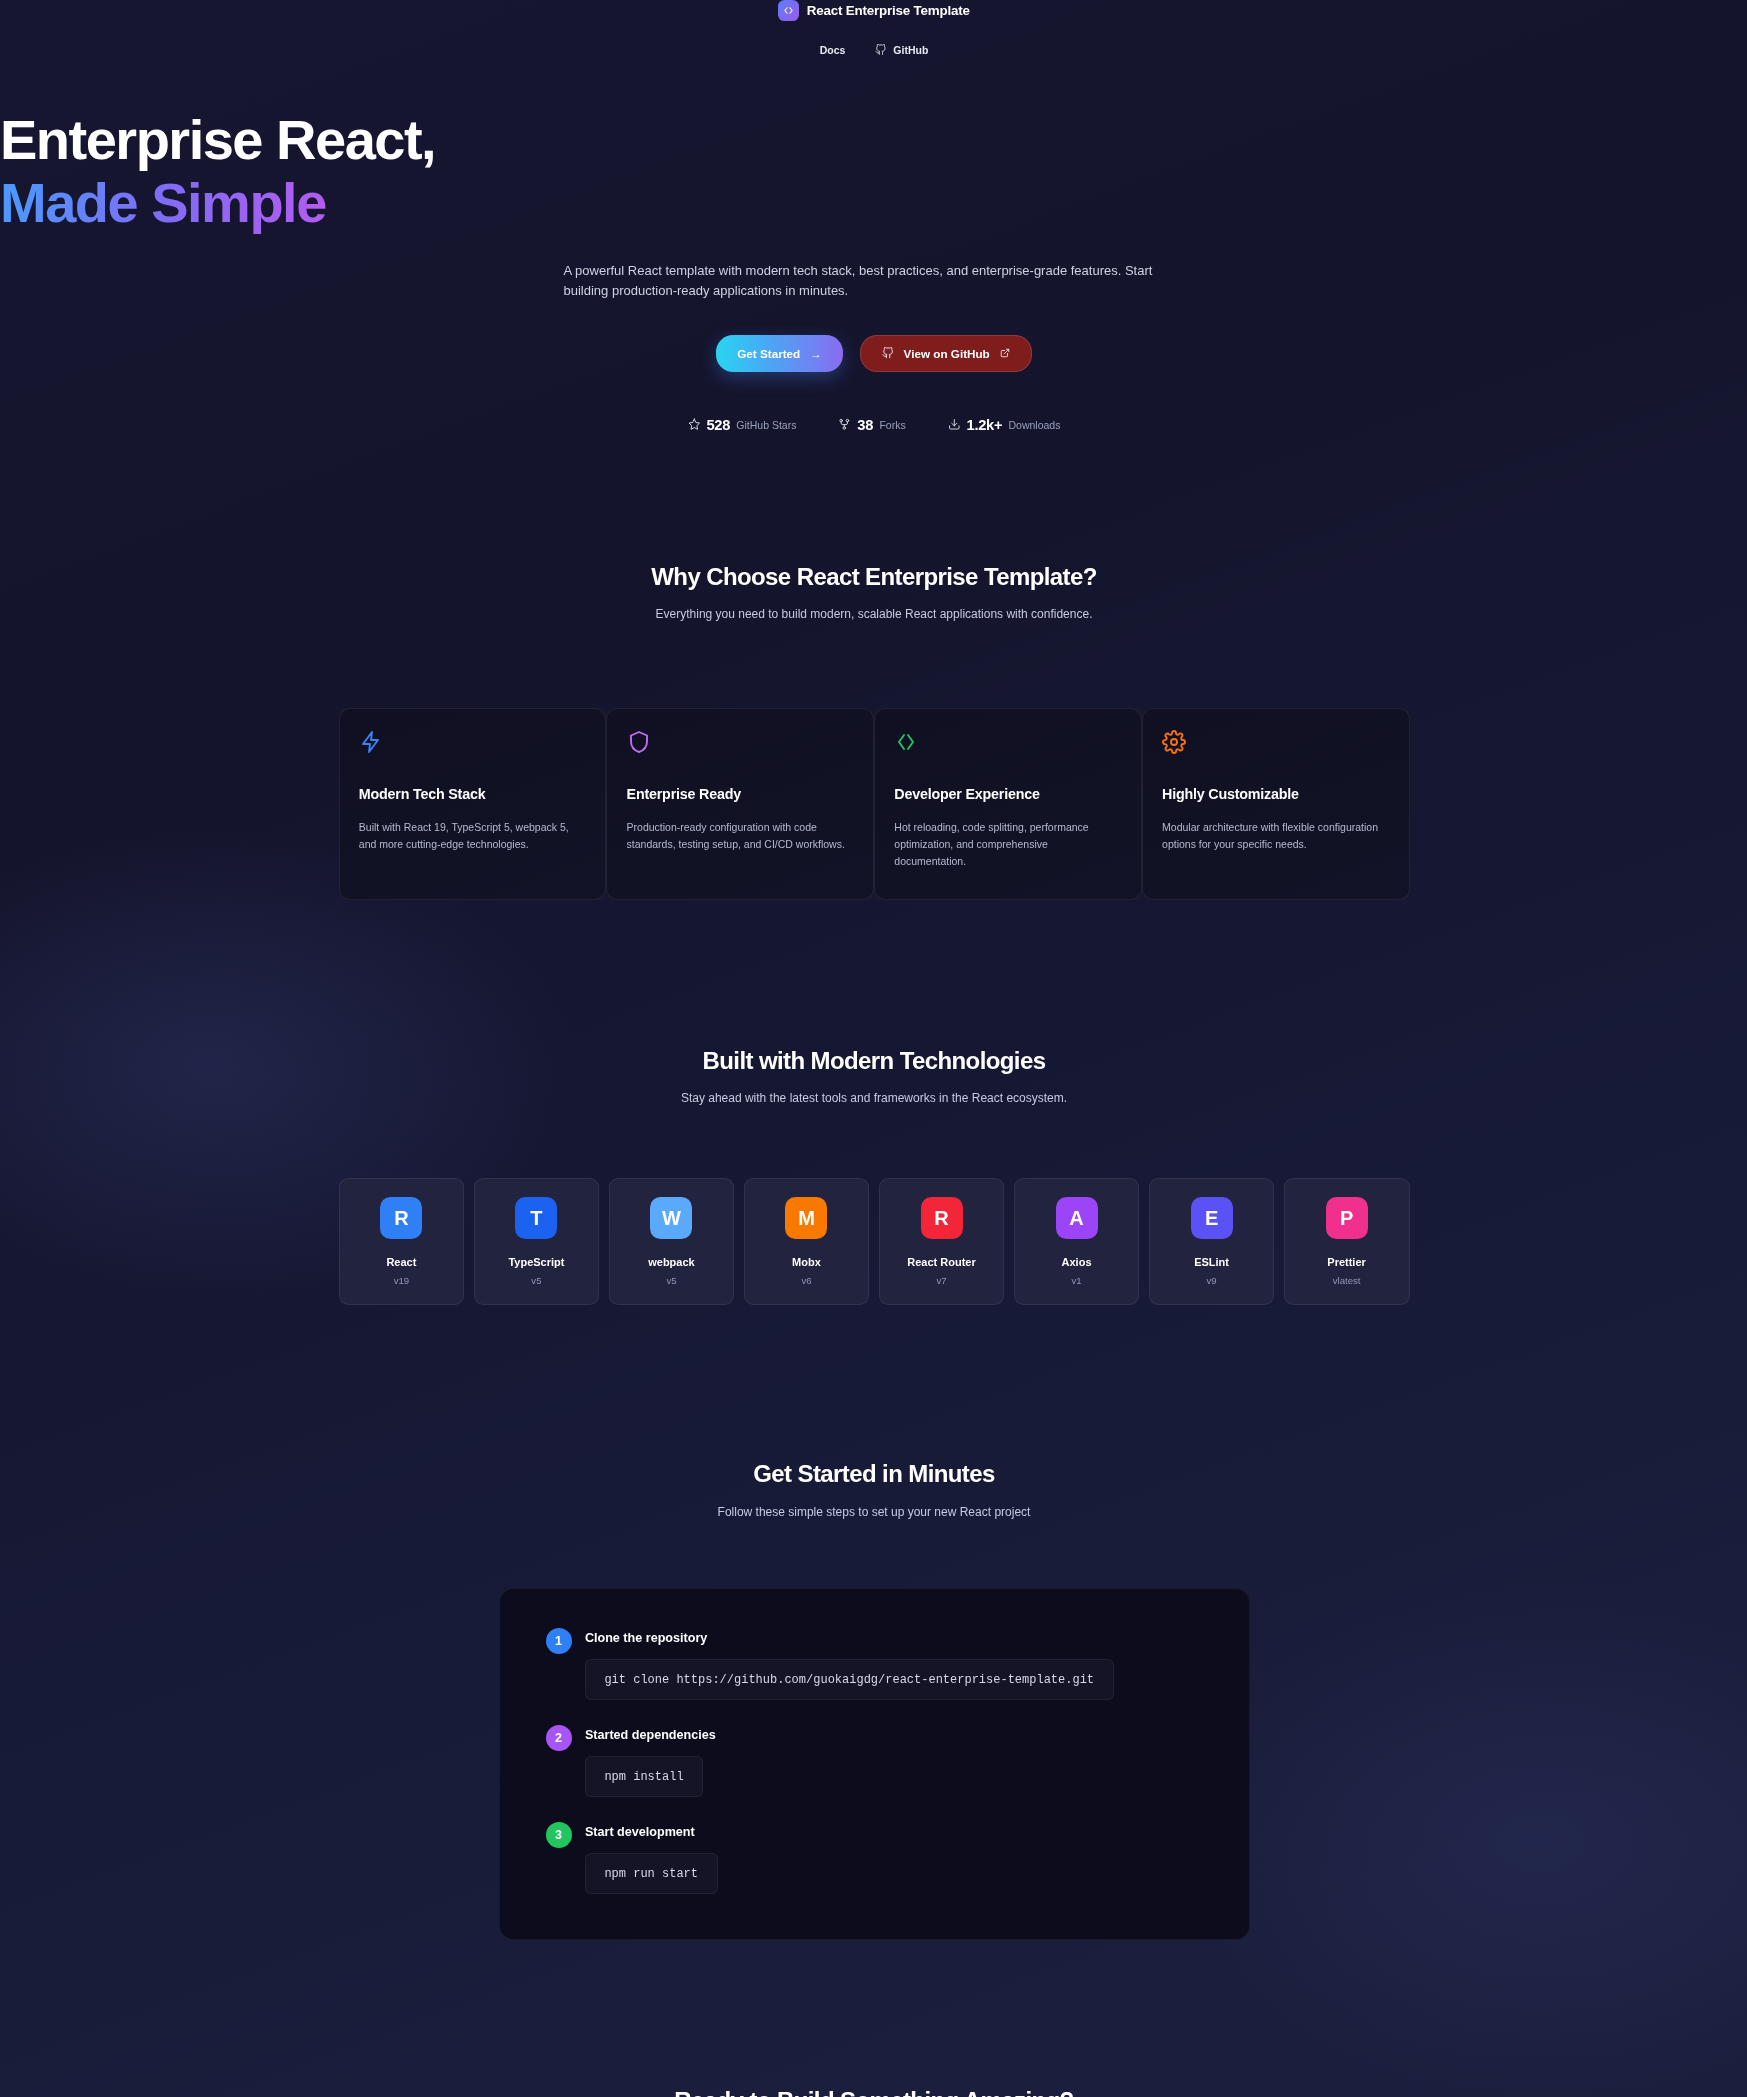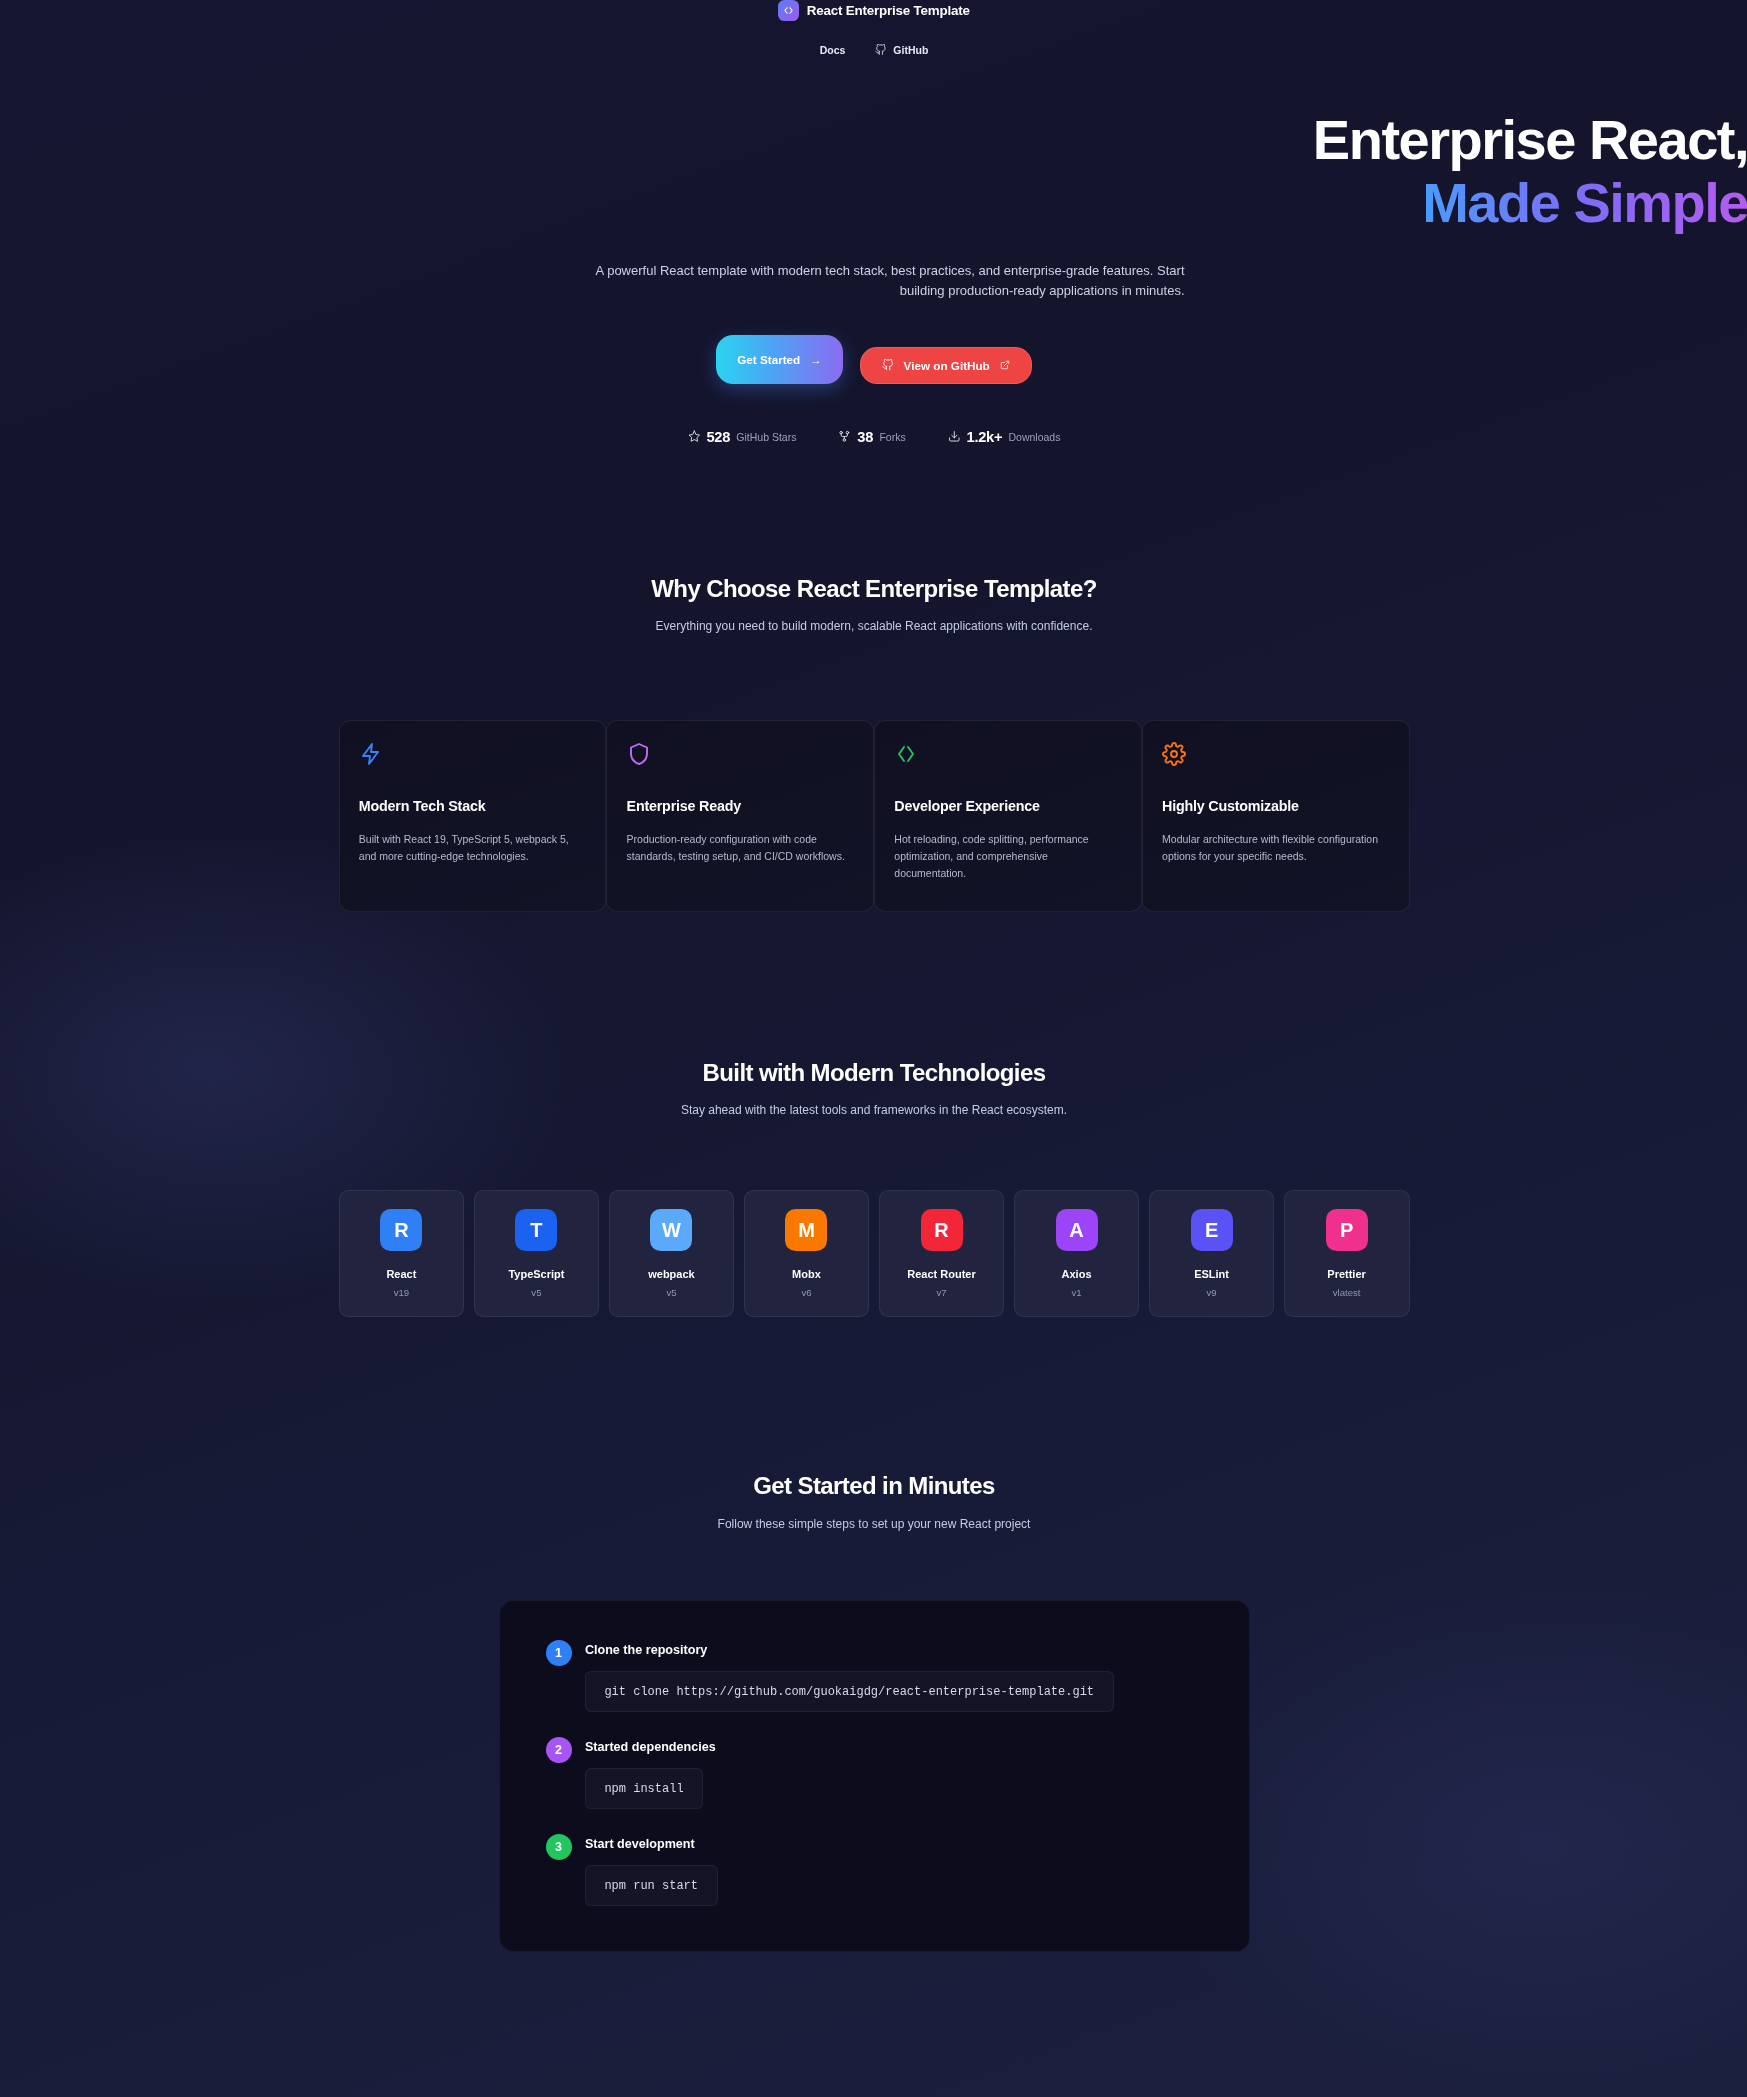--- a/index.html
+++ b/index.html
@@ -29,21 +29,21 @@
     background:linear-gradient(135deg,#5b7cf5 0%,#9b5cf0 100%);
     display:flex; align-items:center; justify-content:center;
     color:#fff; font-size:10.5px; font-weight:700; letter-spacing:-0.4px;
   }
   .brand-name { color:#fff; font-size:13.4px; font-weight:700; letter-spacing:-0.2px; }
   .nav-right { display:flex; align-items:center; gap:30px; }
   .nav-link { color:#e8eaf4; font-size:10.5px; font-weight:600; text-decoration:none; }
   .nav-gh { display:flex; align-items:center; gap:6.7px; }
 
   
-  .hero { text-align:right; padding-top:52px; }
+  .hero { text-align:left; padding-top:52px; }
   .hero h1 {
     font-size:56px; line-height:1.13; font-weight:800;
     color:#fff; letter-spacing:-1.5px;
   }
   .grad-text {
     background:linear-gradient(90deg,#4a9bfd 0%,#7d6df5 48%,#b35cf0 100%);
     -webkit-background-clip:text; background-clip:text; color:transparent;
     display:inline-block;
   }
   .hero-sub {
@@ -56,23 +56,22 @@
     font-size:11.7px; font-weight:700; border-radius:17px;
     padding:11px 21px; text-decoration:none; border:none; cursor:pointer;
     white-space:nowrap;
   }
   .btn-primary {
     background:linear-gradient(90deg,#2ad4f0 0%,#4aa6f5 42%,#8a6cf0 100%);
     color:#fff;
     box-shadow:0 5.9px 18.5px rgba(70,130,240,0.33);
   }
   .btn-dark {
-    background:#ef4444; color:#fff;
+    background:#7f1d1d; color:#fff;
     border:0.4px solid rgba(255,255,255,0.13);
-    margin-top:12px;
   }
   .hero-stats {
     margin-top:45px; display:flex; justify-content:center; gap:42px;
     align-items:center;
   }
   .stat { display:flex; align-items:center; gap:6.3px; }
   .stat-num { color:#fff; font-size:14.7px; font-weight:800; letter-spacing:-0.3px; }
   .stat-lbl { color:#9aa1bd; font-size:10.5px; }
 
   

